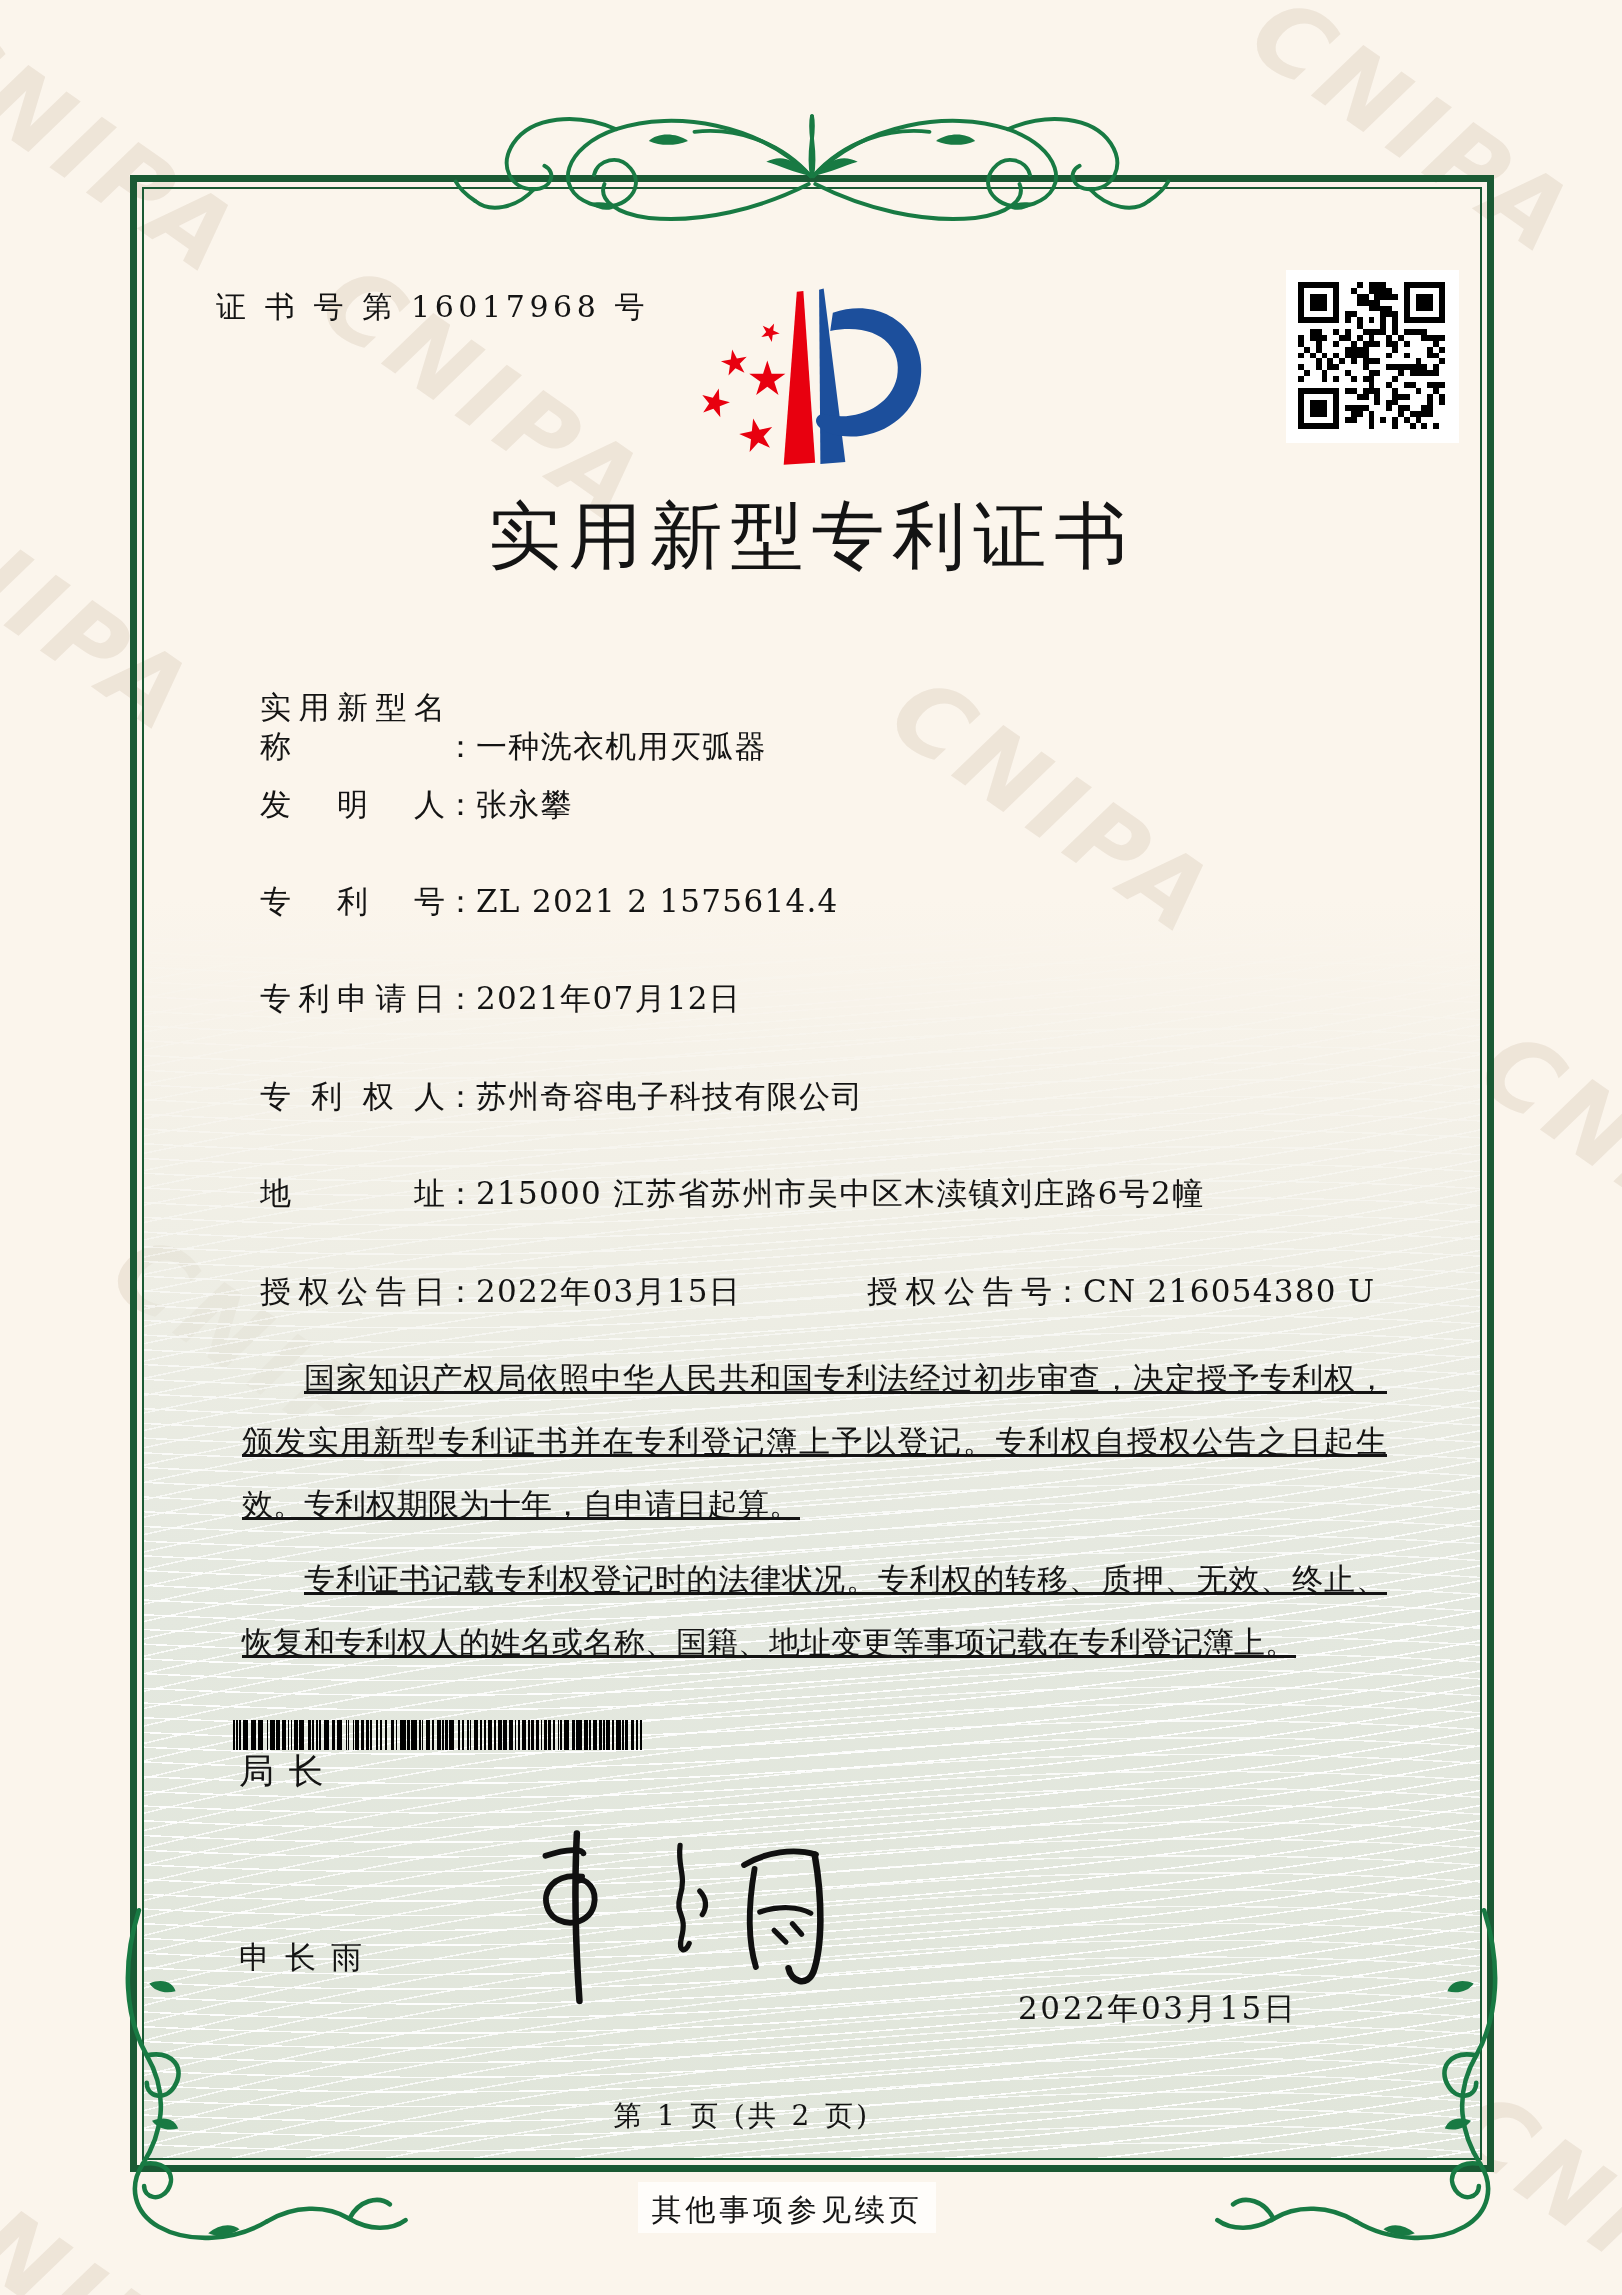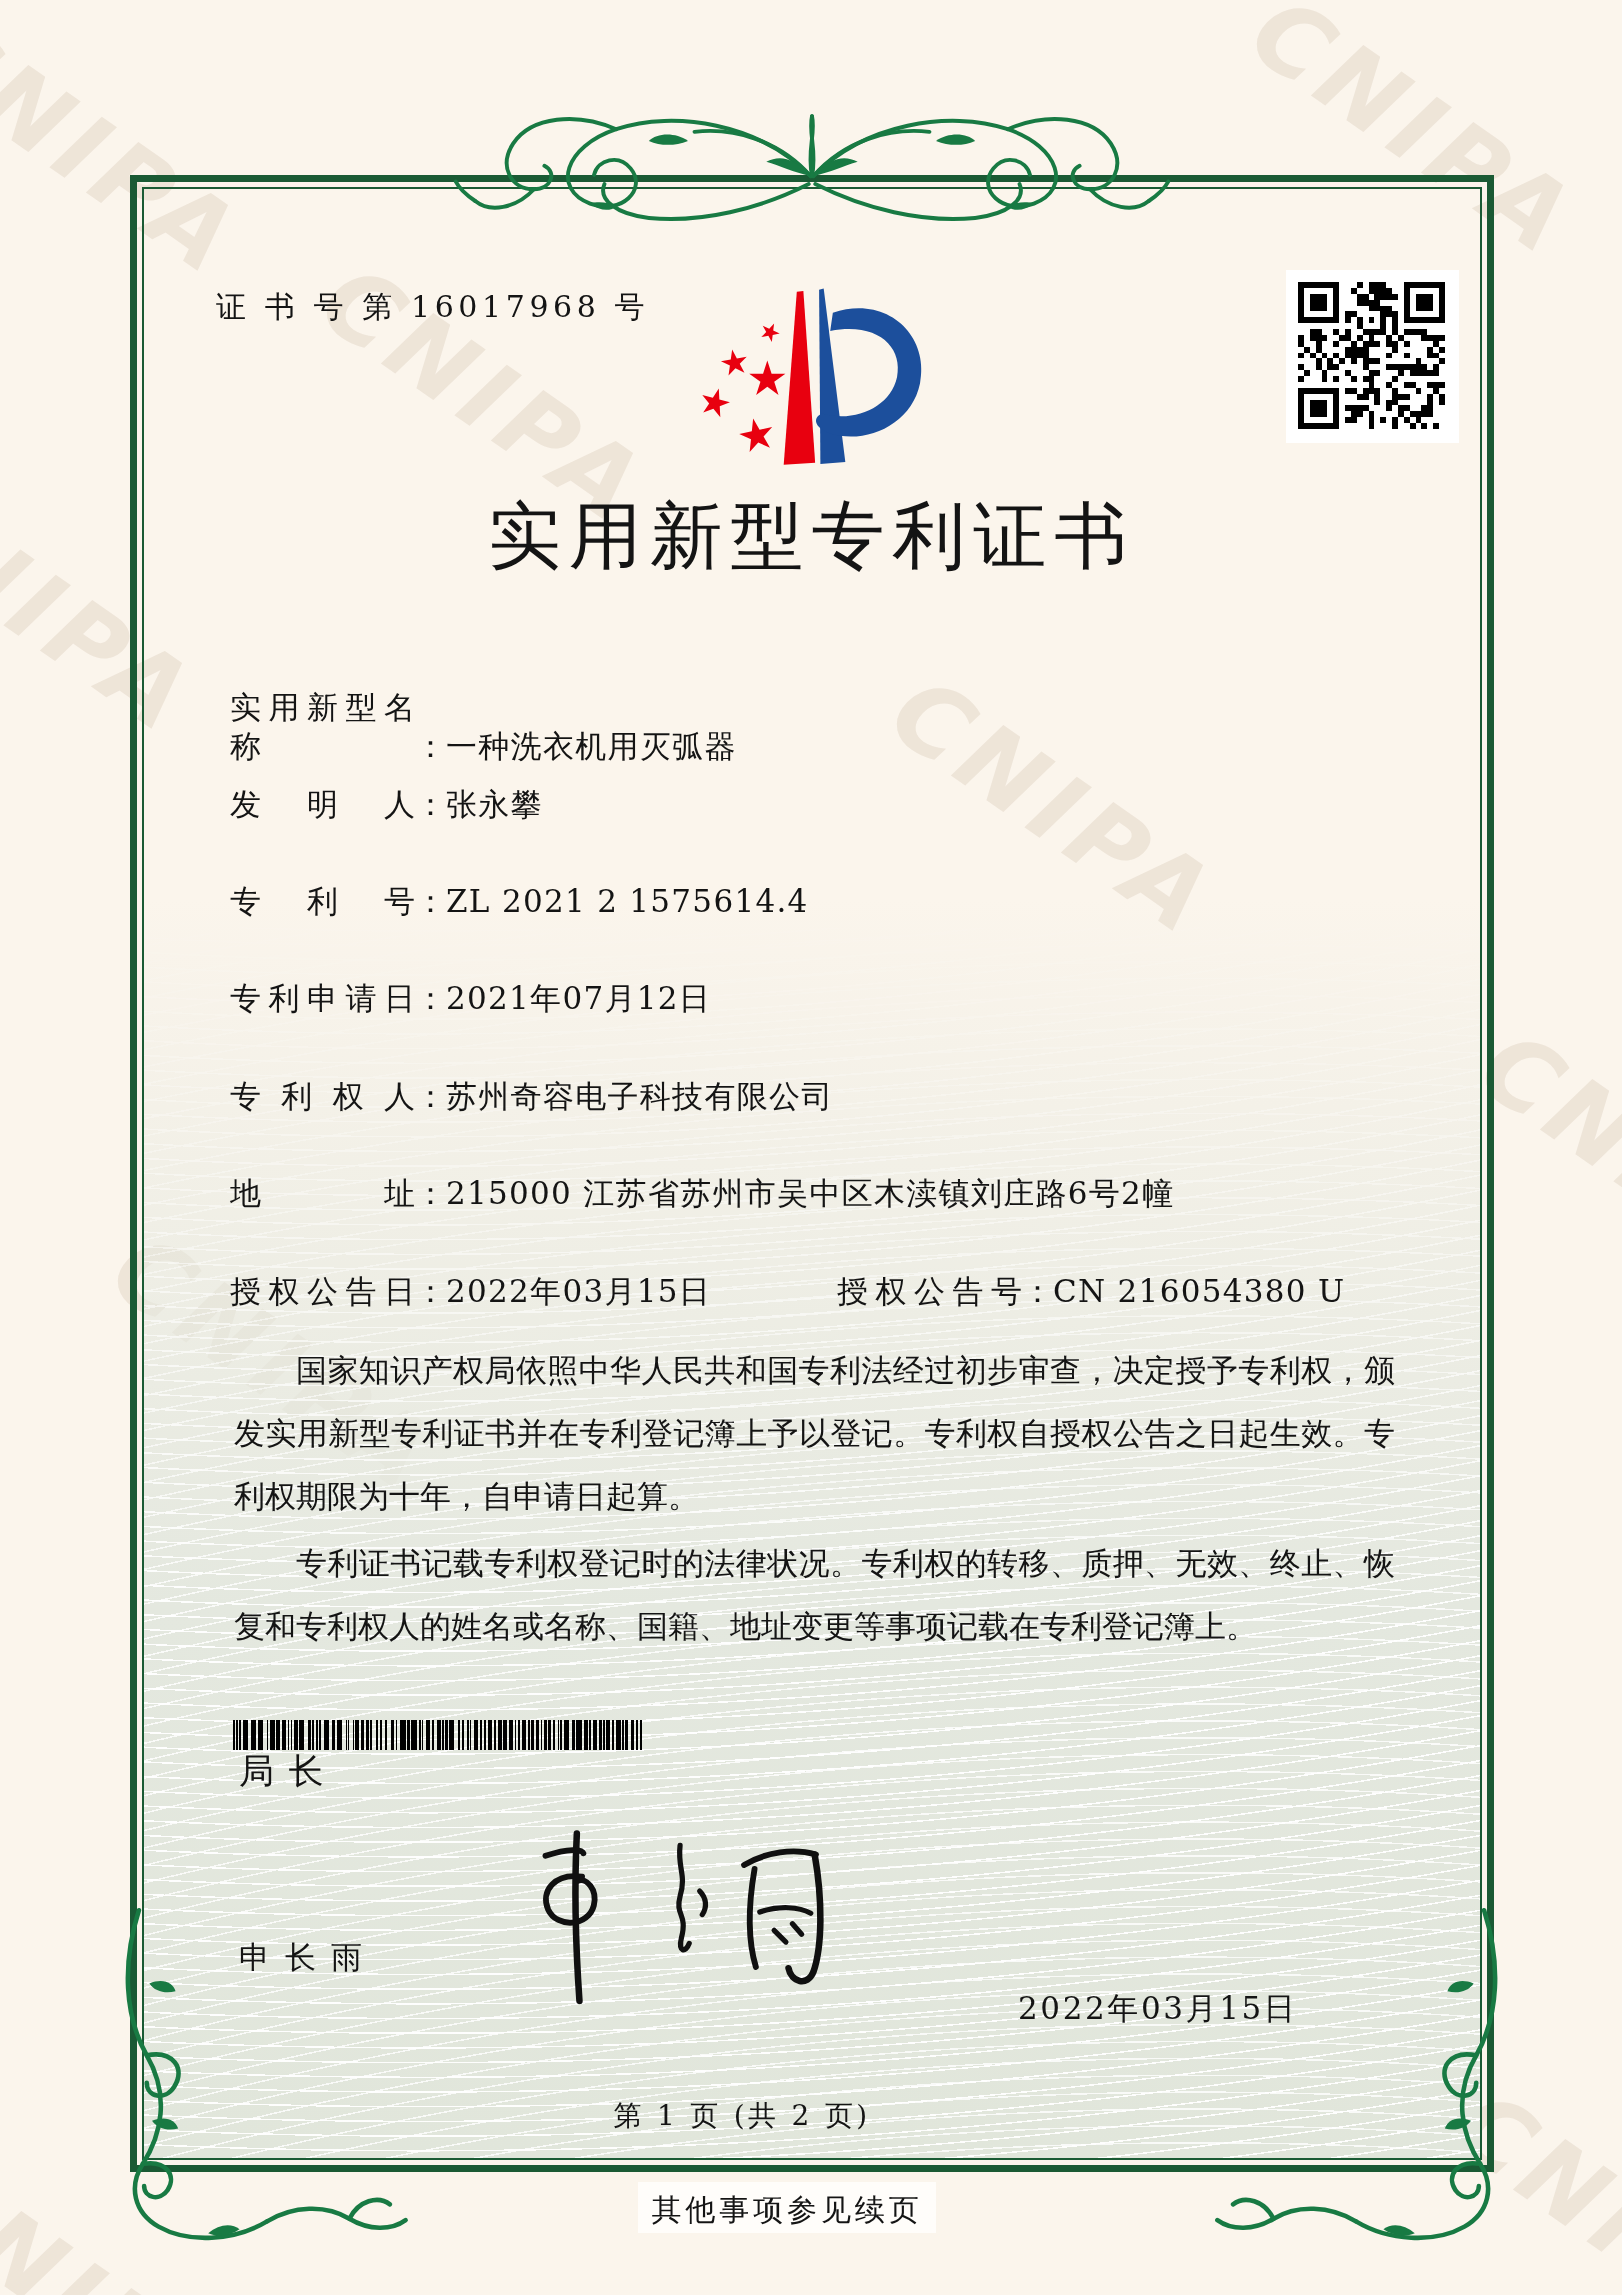--- a/index.html
+++ b/index.html
@@ -55,29 +55,29 @@
   .logo{position:absolute;left:690px;top:272px;width:249px;height:198px;}
   .qr{position:absolute;left:1286px;top:270px;width:173px;height:173px;background:#fff;}
   .qr svg{position:absolute;left:12.4px;top:12.4px;}
   .title{
     position:absolute;left:0;top:488px;width:1623px;text-align:center;
     font-size:73px;font-weight:normal;letter-spacing:7.9px;
   }
 
   
   .row{position:absolute;left:230px;width:1256px;font-size:31px;line-height:1.25;}
-  .flabel{display:inline-block;width:185px;text-align:justify;text-align-last:justify;vertical-align:bottom;}
+  .flabel{display:inline-block;width:185px;text-align:justify;text-align-last:justify;vertical-align:bottom;margin-left:30px;}
   .colon{display:inline-block;}
   .fvalue{letter-spacing:1.3px;}
   .pair2{position:absolute;left:607px;top:0;}
 
   
   .paras{position:absolute;left:230px;top:1335px;width:1169px;
     font-size:31px;line-height:63px;text-align:justify;}
-  .paras p{margin:4px;text-indent:2em;}
+  .paras p{margin:12px;text-indent:2em;text-decoration:underline;}
 
   
   .barcode{position:absolute;left:232px;top:1720px;width:411px;height:30px;}
   .director-title{position:absolute;left:239px;top:1748px;font-size:35px;letter-spacing:14.4px;}
   .director-name{position:absolute;left:239px;top:1928px;font-size:31px;letter-spacing:15px;margin-top:9px;}
   .signature{position:absolute;left:484px;top:1814px;width:366px;height:196px;}
   .issue-date{position:absolute;left:1018px;top:1988px;font-size:31px;letter-spacing:2.6px;}
   .page-num{position:absolute;left:0;top:2097px;width:1484px;text-align:center;
     font-size:28px;letter-spacing:3.3px;}
   .cont-strip{position:absolute;left:638px;top:2182px;width:298px;height:51px;background:#fffdfa;}

